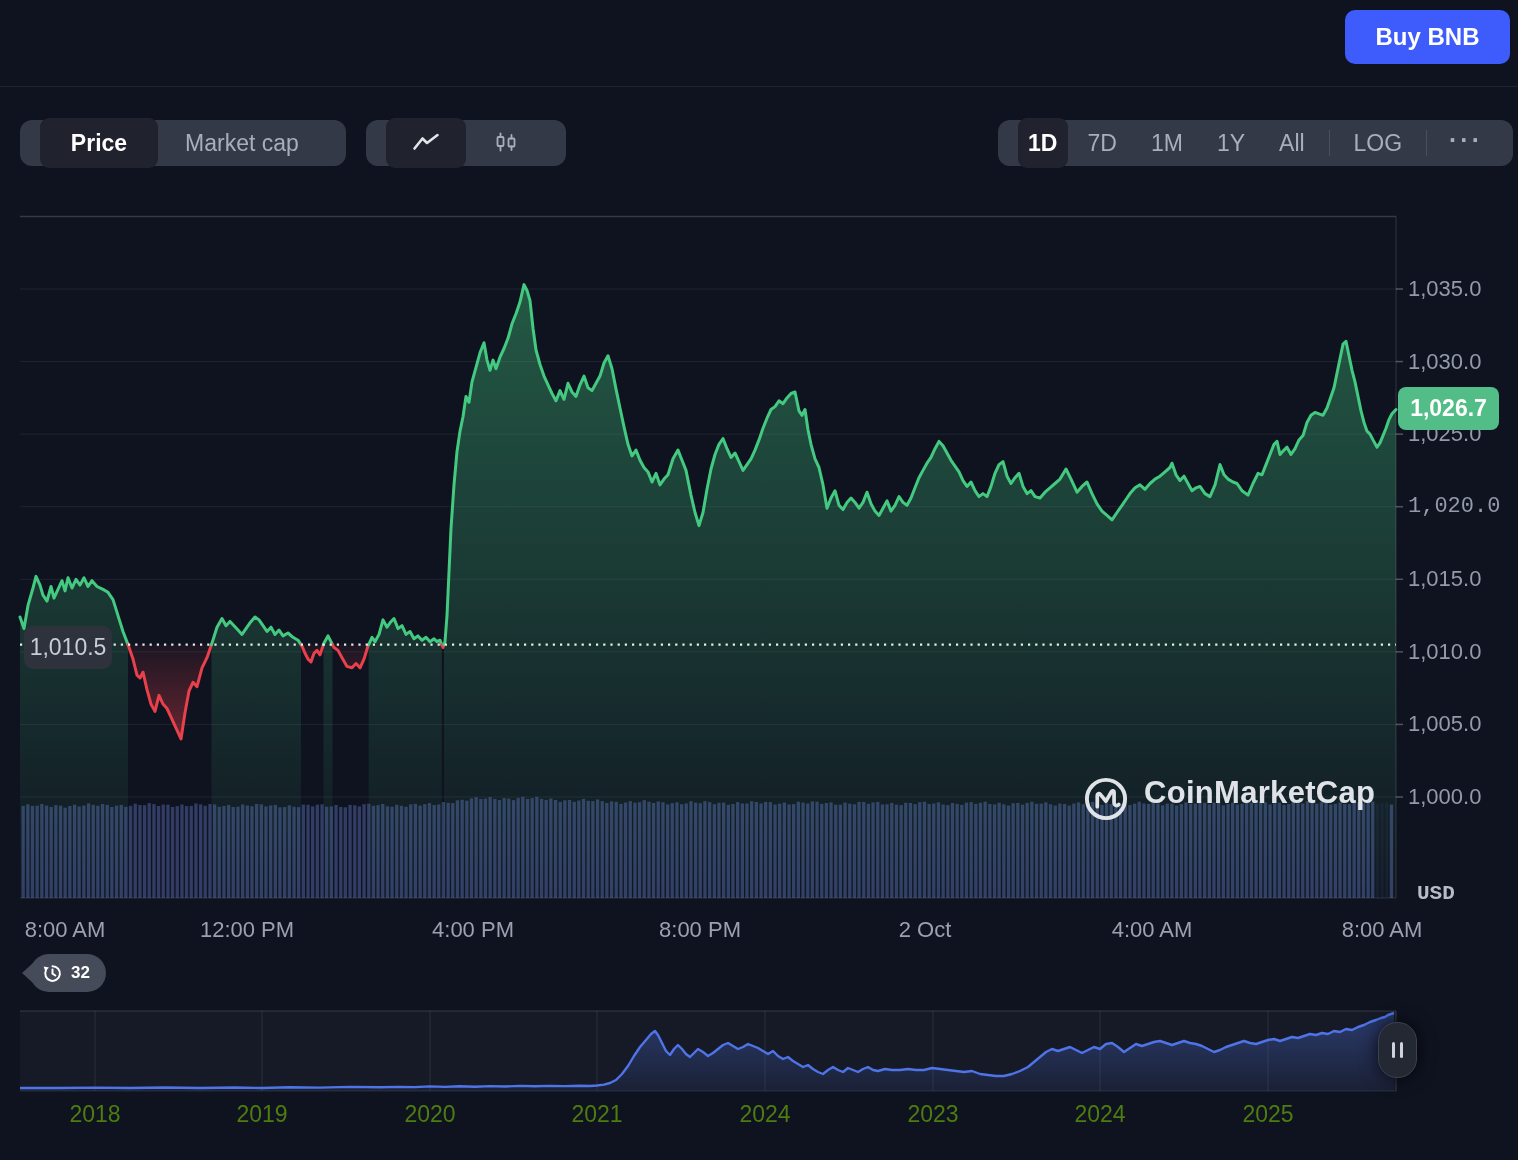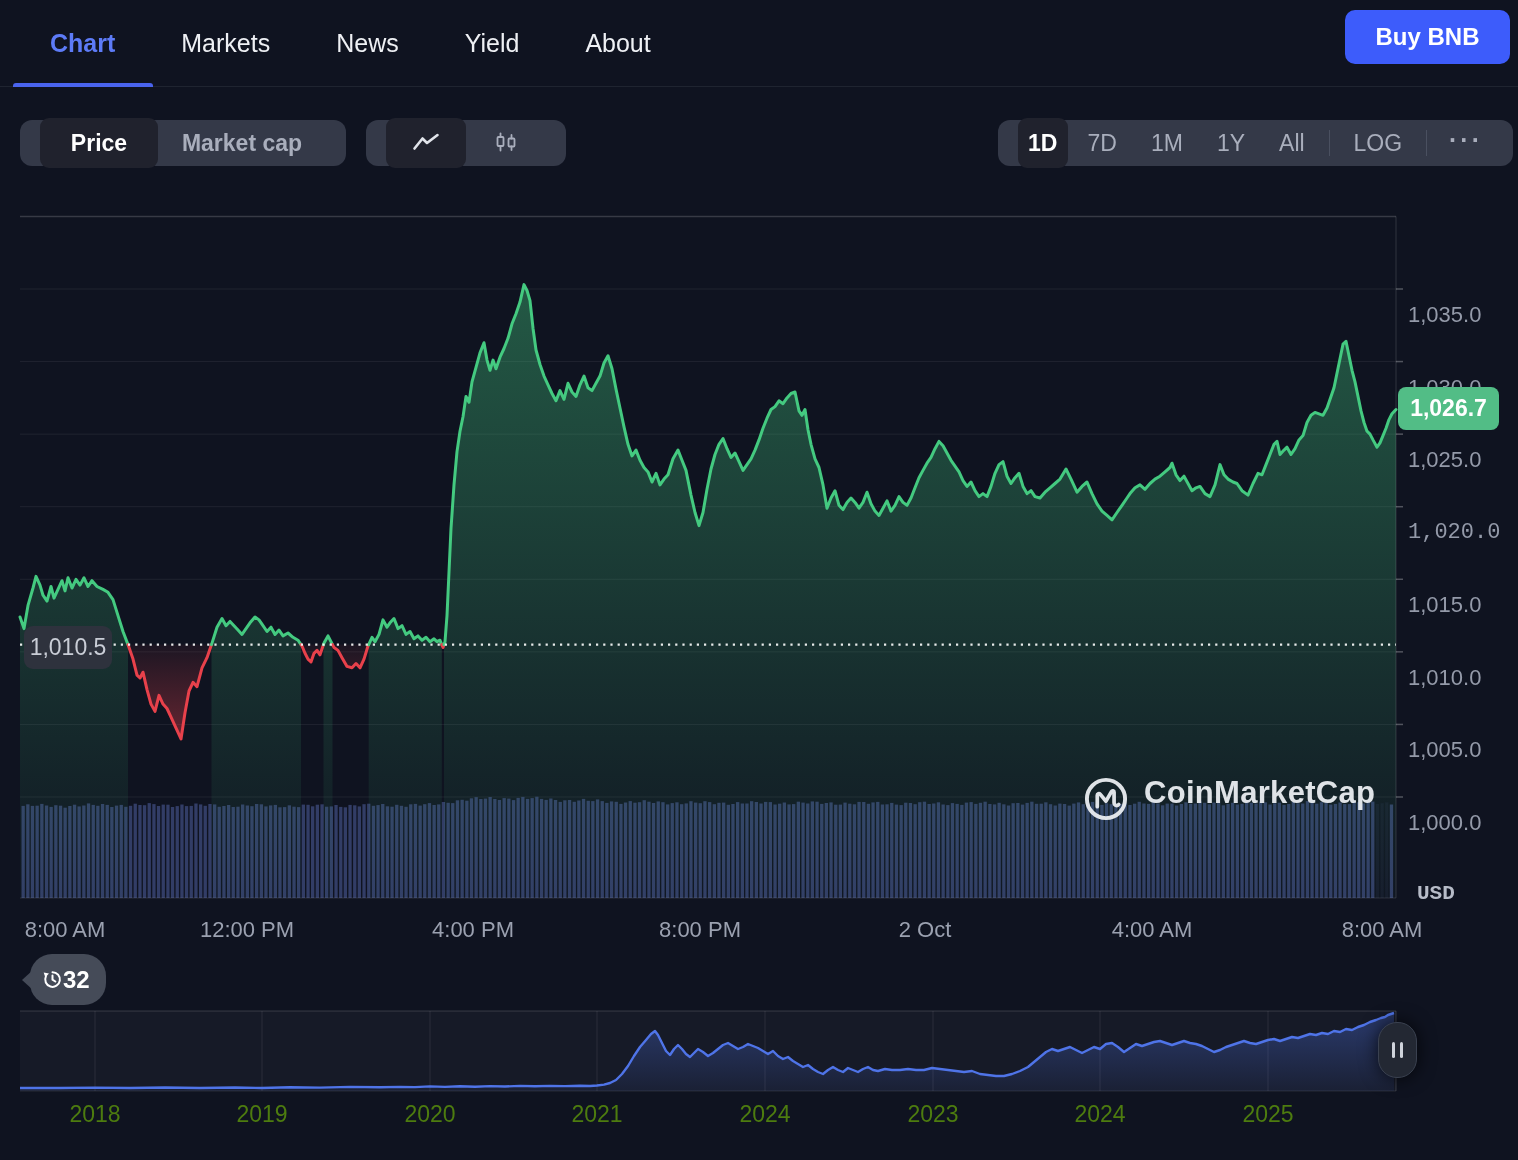--- a/index.html
+++ b/index.html
@@ -16,40 +16,40 @@
   .buy-btn{position:absolute;left:1345px;top:10px;width:165px;height:54px;background:#3d5cfb;border:0;
        border-radius:10px;color:#fff;font-size:24px;font-weight:700;font-family:inherit;cursor:pointer;}
   
   .seg{position:absolute;top:120px;height:46px;background:#343948;border-radius:12px;display:flex;
        align-items:center;padding:20px;box-sizing:border-box;}
   .seg-btn{height:50px;border-radius:9px;font-size:23px;color:#a9aebc;background:transparent;border:0;
        display:flex;align-items:center;justify-content:center;font-family:inherit;cursor:pointer;white-space:nowrap;}
   .seg-btn.sel{background:#20222d;color:#fff;font-weight:700;}
   .seg.metric{left:20px;width:326px;}
   .seg.metric .m0{width:118px;}
-  .seg.metric .m1{flex:1;font-weight:700;}
+  .seg.metric .m1{flex:1;font-weight:400;}
   .seg.type{left:366px;width:200px;}
   .seg.type .seg-btn{width:96px;}
   .seg.ranges{left:998px;width:515px;gap:6px;}
   .rng{padding:0 14px;}
   .rng.sel{width:54px;padding:0;}
   .vdiv{width:1px;height:26px;background:#4a5060;margin:0 4px;}
   .more{font-size:25px;font-weight:700;letter-spacing:3px;padding:0 10px 6px 12px;}
   
-  .ylab{position:absolute;left:1408px;font-size:22px;color:#949aa9;z-index:3;margin-top:26px;}
+  .ylab{position:absolute;left:1408px;font-size:22px;color:#949aa9;z-index:3;}
   .xlab{position:absolute;top:917px;transform:translateX(-50%);font-size:22px;color:#9ba1b0;z-index:3;}
   .yrlab{position:absolute;top:1101px;transform:translateX(-50%);font-size:23px;color:#4d7c0f;z-index:3;}
   .usd{position:absolute;left:1417px;top:882px;font-size:21px;font-weight:700;color:#b7bcc8;z-index:3;font-family:Liberation Mono, monospace;}
   .price-badge{position:absolute;left:1398px;top:387px;width:101px;height:43px;background:#52bd86;
        border-radius:8px;color:#fff;font-size:23px;font-weight:600;display:flex;align-items:center;
        justify-content:center;z-index:4;}
   .prev-badge{position:absolute;left:24px;top:626px;width:88px;height:43px;background:#2e323d;
        border-radius:9px;color:#c9cdd6;font-size:23px;display:flex;align-items:center;justify-content:center;z-index:4;}
-  .hist{position:absolute;left:30px;top:954px;height:51px;padding:0 16px 0 12px;background:#454b58;
-       border-radius:22px;display:flex;align-items:center;color:#fff;font-size:24px;font-weight:600;z-index:4;cursor:pointer;}
+  .hist{position:absolute;left:30px;top:954px;height:38px;padding:0 16px 0 12px;background:#454b58;
+       border-radius:22px;display:flex;align-items:center;gap:8px;color:#fff;font-size:17px;font-weight:600;z-index:4;cursor:pointer;}
   .hist::before{content:'';position:absolute;left:-8px;top:50%;transform:translateY(-50%);
        border-top:10px solid transparent;border-bottom:10px solid transparent;border-right:11px solid #454b58;}
   .wm{position:absolute;left:1082px;top:775px;display:flex;align-items:flex-start;gap:14px;color:#e8ebef;
        font-size:31px;font-weight:700;opacity:.96;z-index:2;letter-spacing:.3px;}
   .handle{position:absolute;left:1378px;top:1022px;width:37px;height:54px;background:#232833;
        border:1px solid #3a4150;border-radius:19px;box-shadow:0 0 18px rgba(0,0,0,.75);display:flex;
        align-items:center;justify-content:center;gap:5px;z-index:4;cursor:ew-resize;}
   .handle span{width:3px;height:16px;background:#cfd3db;border-radius:1.5px;}
   #plot{position:absolute;left:0;top:0;z-index:1;}
 </style>
@@ -425,38 +425,20 @@
         <line x1="1268" x2="1268" y1="1011" y2="1091" stroke="#ffffff" stroke-opacity="0.09" stroke-width="1"></line>
         <line x1="20" x2="1396" y1="1011" y2="1011" stroke="#ffffff" stroke-opacity="0.16" stroke-width="1"></line>
         <line x1="20" x2="1396" y1="1091" y2="1091" stroke="#ffffff" stroke-opacity="0.1" stroke-width="1"></line>
         <path d="M20 1088 L 60 1088 L 95 1087.6 L 130 1088 L 165 1087.5 L 200 1088 L 235 1087.5 L 262 1088 L 290 1087.2 L 320 1087.6 L 350 1086.9 L 380 1087.3 L 400 1086.9 L 415 1087.1 L 430 1086.4 L 445 1086.9 L 460 1086.3 L 475 1086.7 L 490 1086.1 L 505 1086.5 L 520 1085.9 L 535 1086.3 L 550 1085.9 L 565 1086.1 L 580 1085.7 L 590 1086 L 597 1085.5 L 604 1084.6 L 610 1083 L 616 1080 L 622 1074 L 628 1066 L 634 1056 L 640 1047 L 646 1040 L 651 1034 L 655 1031 L 658 1035 L 662 1043 L 666 1051 L 670 1055 L 674 1049 L 678 1045 L 682 1049 L 686 1054 L 690 1057 L 694 1053 L 698 1049 L 703 1052 L 708 1056 L 713 1053 L 718 1049 L 723 1045 L 728 1043 L 733 1046 L 738 1049 L 743 1047 L 748 1044 L 753 1046 L 758 1048 L 763 1051 L 768 1054 L 773 1051 L 778 1056 L 783 1059 L 788 1057 L 793 1061 L 798 1064 L 803 1067 L 808 1065 L 813 1069 L 818 1072 L 823 1074 L 828 1070 L 833 1067 L 838 1070 L 843 1072 L 848 1068 L 853 1070 L 858 1072 L 863 1069 L 868 1067 L 873 1070 L 878 1071 L 885 1069 L 892 1070 L 900 1070 L 908 1069 L 916 1070 L 924 1070 L 932 1068 L 940 1069 L 948 1070 L 956 1071 L 964 1072 L 972 1071 L 980 1074 L 988 1075 L 996 1076 L 1004 1076 L 1012 1074 L 1020 1071 L 1028 1067 L 1034 1062 L 1040 1057 L 1046 1052 L 1052 1049 L 1058 1051 L 1064 1049 L 1070 1047 L 1076 1050 L 1082 1053 L 1088 1050 L 1094 1047 L 1100 1049 L 1106 1044 L 1112 1043 L 1118 1047 L 1124 1052 L 1130 1048 L 1136 1044 L 1142 1046 L 1148 1044 L 1154 1042 L 1160 1041 L 1166 1043 L 1172 1045 L 1178 1043 L 1184 1041 L 1190 1043 L 1196 1044 L 1202 1046 L 1208 1049 L 1214 1052 L 1220 1050 L 1226 1047 L 1232 1045 L 1238 1043 L 1244 1041 L 1250 1043 L 1256 1044 L 1262 1042 L 1268 1040 L 1274 1039 L 1280 1041 L 1286 1039 L 1292 1037 L 1298 1038 L 1304 1036 L 1310 1034 L 1316 1035 L 1322 1033 L 1328 1034 L 1334 1031 L 1340 1032 L 1346 1029 L 1352 1030 L 1358 1027 L 1364 1025 L 1370 1022 L 1376 1020 L 1381 1018 L 1385 1017 L 1388 1015 L 1391 1014 L 1394 1013 L 1394 1091 L 20 1091 Z" fill="url(#nGrad)"></path>
         <path d="M20 1088 L 60 1088 L 95 1087.6 L 130 1088 L 165 1087.5 L 200 1088 L 235 1087.5 L 262 1088 L 290 1087.2 L 320 1087.6 L 350 1086.9 L 380 1087.3 L 400 1086.9 L 415 1087.1 L 430 1086.4 L 445 1086.9 L 460 1086.3 L 475 1086.7 L 490 1086.1 L 505 1086.5 L 520 1085.9 L 535 1086.3 L 550 1085.9 L 565 1086.1 L 580 1085.7 L 590 1086 L 597 1085.5 L 604 1084.6 L 610 1083 L 616 1080 L 622 1074 L 628 1066 L 634 1056 L 640 1047 L 646 1040 L 651 1034 L 655 1031 L 658 1035 L 662 1043 L 666 1051 L 670 1055 L 674 1049 L 678 1045 L 682 1049 L 686 1054 L 690 1057 L 694 1053 L 698 1049 L 703 1052 L 708 1056 L 713 1053 L 718 1049 L 723 1045 L 728 1043 L 733 1046 L 738 1049 L 743 1047 L 748 1044 L 753 1046 L 758 1048 L 763 1051 L 768 1054 L 773 1051 L 778 1056 L 783 1059 L 788 1057 L 793 1061 L 798 1064 L 803 1067 L 808 1065 L 813 1069 L 818 1072 L 823 1074 L 828 1070 L 833 1067 L 838 1070 L 843 1072 L 848 1068 L 853 1070 L 858 1072 L 863 1069 L 868 1067 L 873 1070 L 878 1071 L 885 1069 L 892 1070 L 900 1070 L 908 1069 L 916 1070 L 924 1070 L 932 1068 L 940 1069 L 948 1070 L 956 1071 L 964 1072 L 972 1071 L 980 1074 L 988 1075 L 996 1076 L 1004 1076 L 1012 1074 L 1020 1071 L 1028 1067 L 1034 1062 L 1040 1057 L 1046 1052 L 1052 1049 L 1058 1051 L 1064 1049 L 1070 1047 L 1076 1050 L 1082 1053 L 1088 1050 L 1094 1047 L 1100 1049 L 1106 1044 L 1112 1043 L 1118 1047 L 1124 1052 L 1130 1048 L 1136 1044 L 1142 1046 L 1148 1044 L 1154 1042 L 1160 1041 L 1166 1043 L 1172 1045 L 1178 1043 L 1184 1041 L 1190 1043 L 1196 1044 L 1202 1046 L 1208 1049 L 1214 1052 L 1220 1050 L 1226 1047 L 1232 1045 L 1238 1043 L 1244 1041 L 1250 1043 L 1256 1044 L 1262 1042 L 1268 1040 L 1274 1039 L 1280 1041 L 1286 1039 L 1292 1037 L 1298 1038 L 1304 1036 L 1310 1034 L 1316 1035 L 1322 1033 L 1328 1034 L 1334 1031 L 1340 1032 L 1346 1029 L 1352 1030 L 1358 1027 L 1364 1025 L 1370 1022 L 1376 1020 L 1381 1018 L 1385 1017 L 1388 1015 L 1391 1014 L 1394 1013" fill="none" stroke="#4f74e8" stroke-width="2.4" stroke-linejoin="round"></path>
         <line x1="1396" x2="1396" y1="1011" y2="1091" stroke="#ffffff" stroke-opacity="0.18" stroke-width="1"></line>
       </g>
     </svg>
 
   <header class="topnav">
-    <nav class="tabs">
-      <div class="tab active">
-          <span>Chart</span>
-          <div class="tab-underline"></div>
-        </div>
-      <div class="tab">
-          <span>Markets</span>
-        </div>
-      <div class="tab">
-          <span>News</span>
-        </div>
-      <div class="tab">
-          <span>Yield</span>
-        </div>
-      <div class="tab">
-          <span>About</span>
-        </div>
-    </nav>
     <button class="buy-btn">Buy BNB</button>
   </header>
 
   <div class="seg metric">
     <button class="seg-btn m0 sel">Price</button>
     <button class="seg-btn m1">Market cap</button>
   </div>
 
   <div class="seg type">
     <button class="seg-btn sel">

